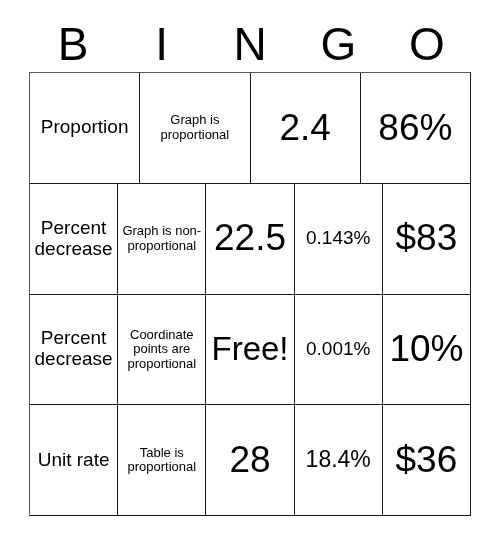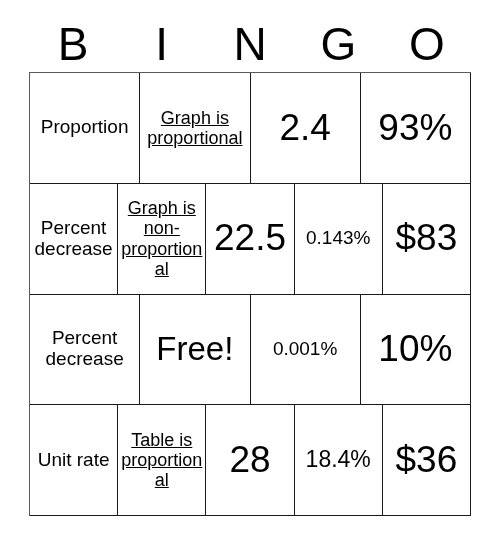--- a/index.html
+++ b/index.html
@@ -73,21 +73,21 @@
   .cell-text {
     display: block;
     width: 100%;
     text-align: center;
     line-height: 1.06;
     word-wrap: break-word;
     overflow-wrap: break-word;
     hyphens: none;
   }
   
-  .sz-xs .cell-text { font-size: 18px; line-height: 1.12; text-decoration: underline; }
+  .sz-xs .cell-text { font-size: 13px; line-height: 1.12; }
   .sz-sm .cell-text { font-size: 19px; line-height: 1.1; }
   .sz-md .cell-text { font-size: 23px; line-height: 1.1; }
   .sz-lg .cell-text { font-size: 19px; line-height: 1.08; }
   .sz-xl .cell-text { font-size: 33px; line-height: 1.05; }
   .sz-xxl .cell-text { font-size: 37px; line-height: 1.04; }
 </style>
 </head>
 <body>
 
 <div id="bingo-card">
@@ -106,21 +106,21 @@
       <div class="cell sz-sm">
           <span class="cell-text">Proportion</span>
         </div>
       <div class="cell sz-xs">
           <span class="cell-text">Graph is proportional</span>
         </div>
       <div class="cell sz-xxl">
           <span class="cell-text">2.4</span>
         </div>
       <div class="cell sz-xxl">
-          <span class="cell-text">93%</span>
+          <span class="cell-text">86%</span>
         </div>
     </div>
 
     <div class="grid-row">
       <div class="cell sz-sm">
           <span class="cell-text">Percent decrease</span>
         </div>
       <div class="cell sz-xs">
           <span class="cell-text">Graph is non-proportional</span>
         </div>
@@ -131,20 +131,23 @@
           <span class="cell-text">0.143%</span>
         </div>
       <div class="cell sz-xxl">
           <span class="cell-text">$83</span>
         </div>
     </div>
 
     <div class="grid-row">
       <div class="cell sz-sm">
           <span class="cell-text">Percent decrease</span>
+        </div>
+      <div class="cell sz-xs">
+          <span class="cell-text">Coordinate points are proportional</span>
         </div>
       <div class="cell sz-xl">
           <span class="cell-text">Free!</span>
         </div>
       <div class="cell sz-sm">
           <span class="cell-text">0.001%</span>
         </div>
       <div class="cell sz-xxl">
           <span class="cell-text">10%</span>
         </div>

